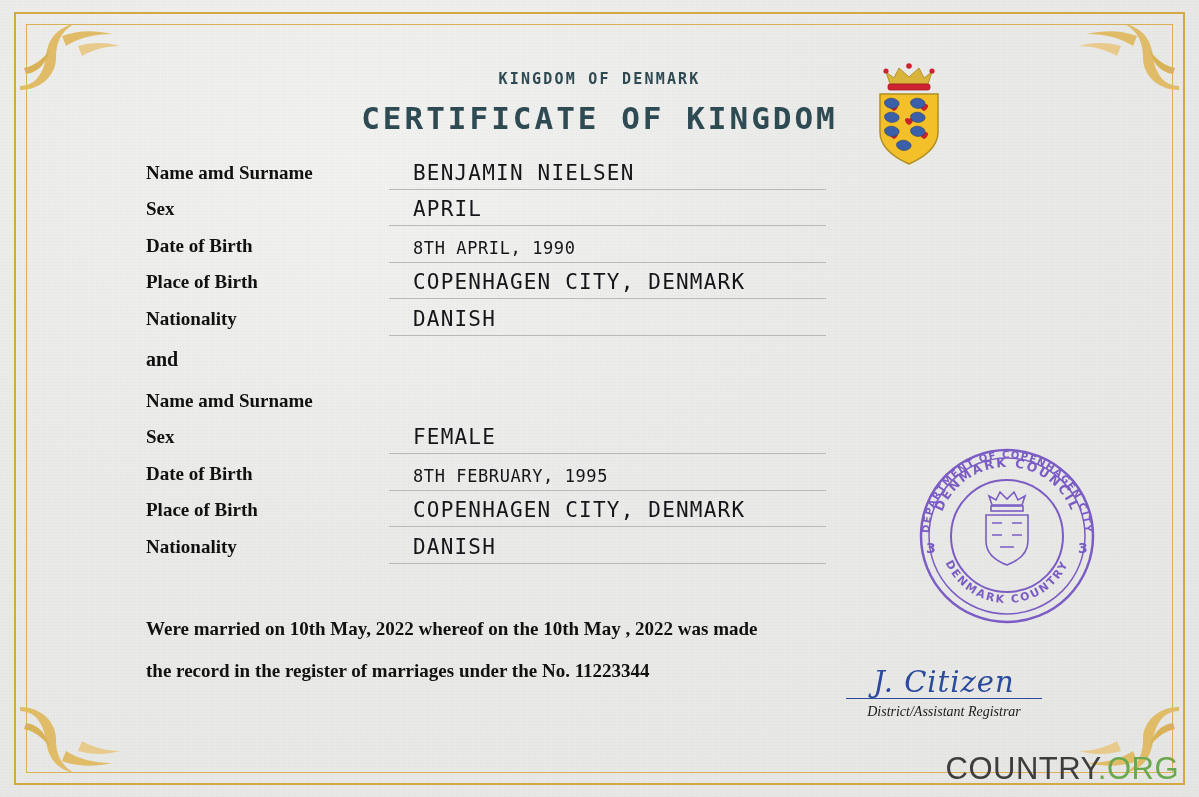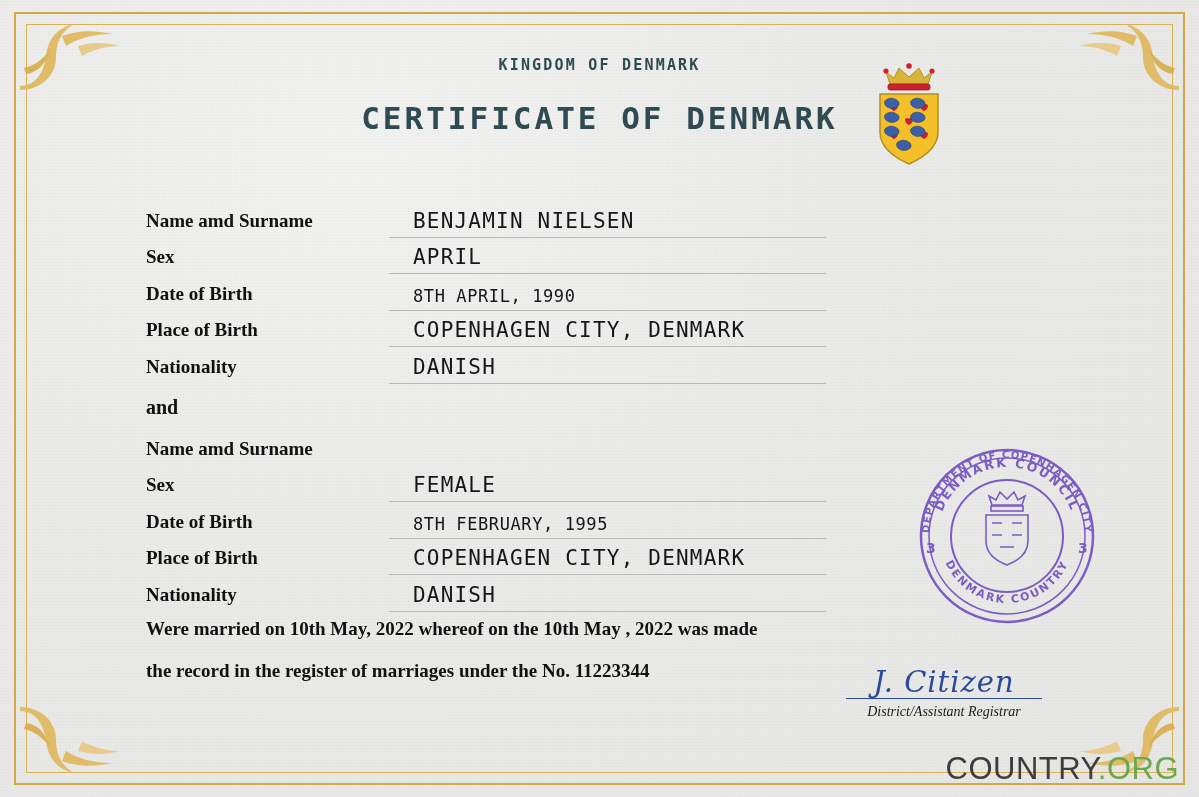--- a/index.html
+++ b/index.html
@@ -55,21 +55,21 @@
 
   .content {
     position: absolute;
     inset: 0;
     z-index: 5;
   }
 
   .kingdom {
     position: absolute;
     left: 0; right: 0;
-    top: 56px;
+    top: 70px;
     text-align: center;
     font-family: "DejaVu Sans Mono", monospace;
     font-size: 15px;
     font-weight: bold;
     letter-spacing: 2.2px;
     color: #2e4a52;
   }
   .title {
     position: absolute;
     left: 0; right: 0;
@@ -88,21 +88,20 @@
     top: 62px;
     width: 86px;
     height: 108px;
   }
 
   .fields {
     position: absolute;
     left: 146px;
     top: 158px;
     width: 680px;
-    margin-top: 48px;
   }
   .row {
     position: relative;
     height: 36.4px;
   }
   .row .label {
     position: absolute;
     left: 0;
     top: 4px;
     font-family: "Liberation Serif", serif;
@@ -235,21 +234,21 @@
   <svg class="corner br" viewBox="0 0 130 80">
     <path d="M4 70 C 20 70, 28 56, 30 40 C 32 24, 40 12, 58 8 C 44 16, 40 28, 40 42 C 40 58, 26 74, 4 74 Z" fill="#e0bc68"></path>
     <path d="M10 58 C 24 56, 30 46, 34 34 C 26 44, 18 50, 8 52 Z" fill="#d9b257"></path>
     <path d="M46 20 C 62 14, 78 14, 96 18 C 78 18, 62 22, 50 30 Z" fill="#e0bc68"></path>
     <path d="M62 30 C 76 26, 90 26, 104 30 C 90 30, 76 34, 66 40 Z" fill="#e8cb8c"></path>
   </svg>
 
   <div class="content">
 
     <div class="kingdom">KINGDOM OF DENMARK</div>
-    <div class="title">CERTIFICATE OF DENMARK</div>
+    <div class="title">CERTIFICATE OF KINGDOM</div>
 
     <svg class="crest" viewBox="0 0 86 108">
 
       <path d="M24 22 L20 10 L28 16 L33 6 L43 15 L53 6 L58 16 L66 10 L62 22 Z" fill="#d8b53a" stroke="#b5922c" stroke-width="1"></path>
       <circle cx="20" cy="9" r="2.6" fill="#cf2230"></circle>
       <circle cx="43" cy="4" r="2.8" fill="#cf2230"></circle>
       <circle cx="66" cy="9" r="2.6" fill="#cf2230"></circle>
       <rect x="22" y="22" width="42" height="6" rx="2" fill="#cf2230" stroke="#9c1b24" stroke-width="0.8"></rect>
 
       <path d="M14 32 H72 V70 C72 88, 52 98, 43 102 C34 98, 14 88, 14 70 Z" fill="#f4c02a" stroke="#b08f22" stroke-width="1.5"></path>

